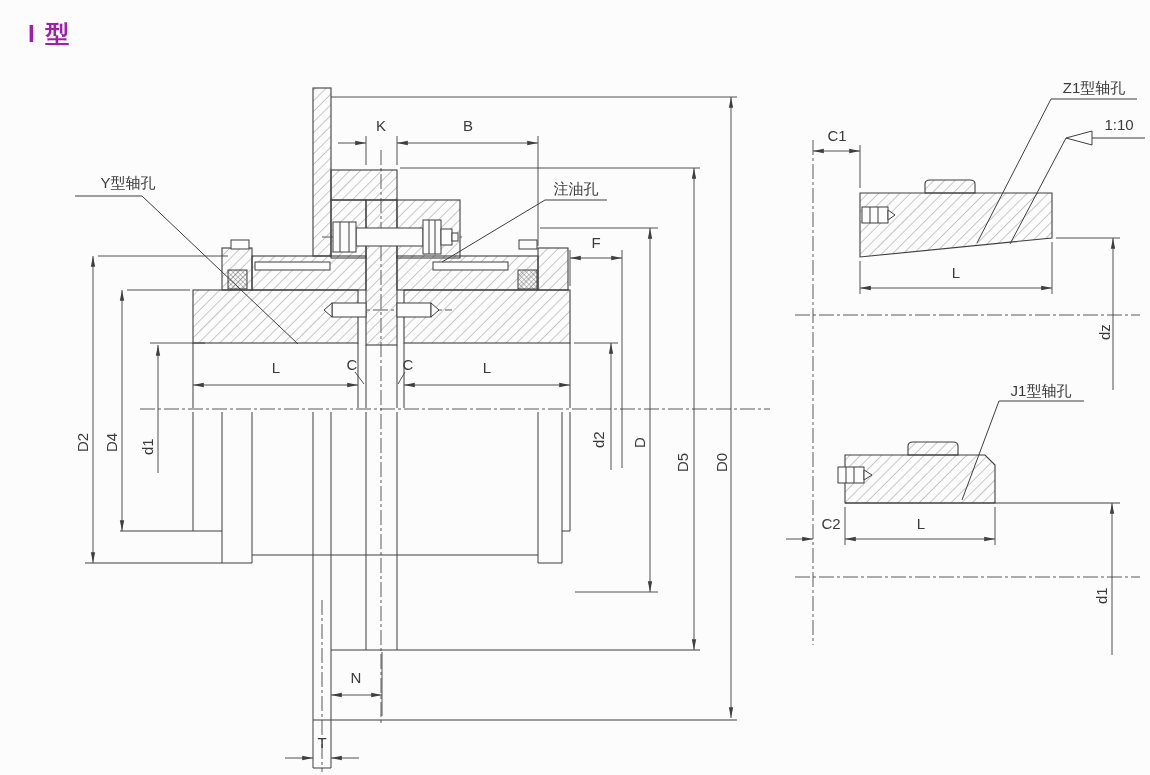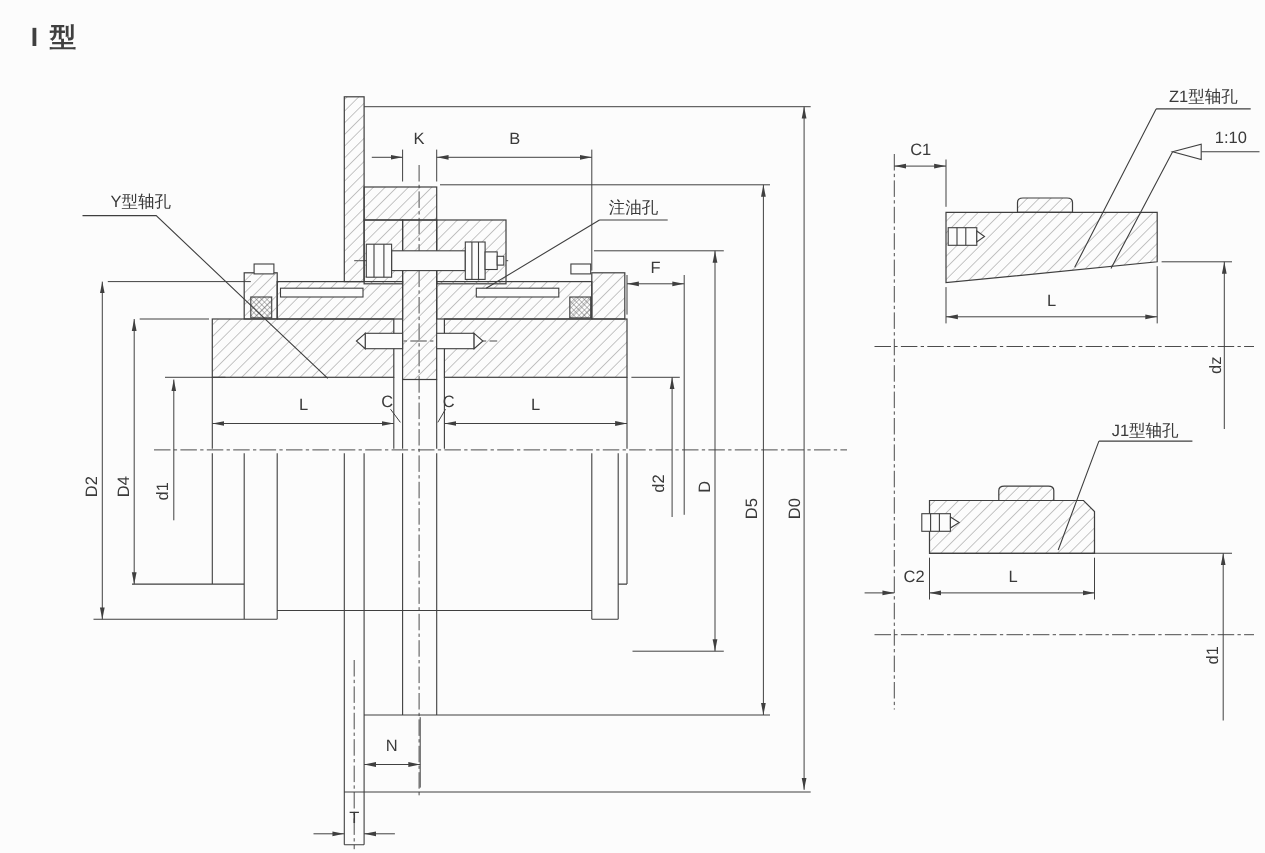--- a/index.html
+++ b/index.html
@@ -3,21 +3,21 @@
 <meta charset="utf-8">
 <style>
   html,body{margin:0;padding:0;}
   body{
     width:1150px;height:775px;background:#fcfcfc;
     font-family:"Liberation Sans", sans-serif;color:#3a3a3a;
     position:relative;overflow:hidden;
   }
   #title{
     position:absolute;left:28px;top:18px;
-    font-size:24px;font-weight:bold;color:#404040;letter-spacing:2px;
+    font-size:24px;font-weight:bold;color:#a21caf;letter-spacing:2px;
   }
   svg text{fill:#3a3a3a;font-family:"Liberation Sans",sans-serif;}
   .dimtxt{font-size:15px;}
   .cjk{font-size:15px;}
   .ln{stroke:#3f3f3f;stroke-width:1;fill:none;}
   .cl{stroke:#3f3f3f;stroke-width:0.85;fill:none;stroke-dasharray:15 3 3 3;}
   .wht{fill:#fcfcfc;stroke:#3f3f3f;stroke-width:1;}
   .hat{fill:url(#h);stroke:#3f3f3f;stroke-width:1.1;}
   .seal{fill:url(#xh);stroke:#3f3f3f;stroke-width:1;}
   .dim{stroke:#3f3f3f;stroke-width:0.9;fill:none;}

